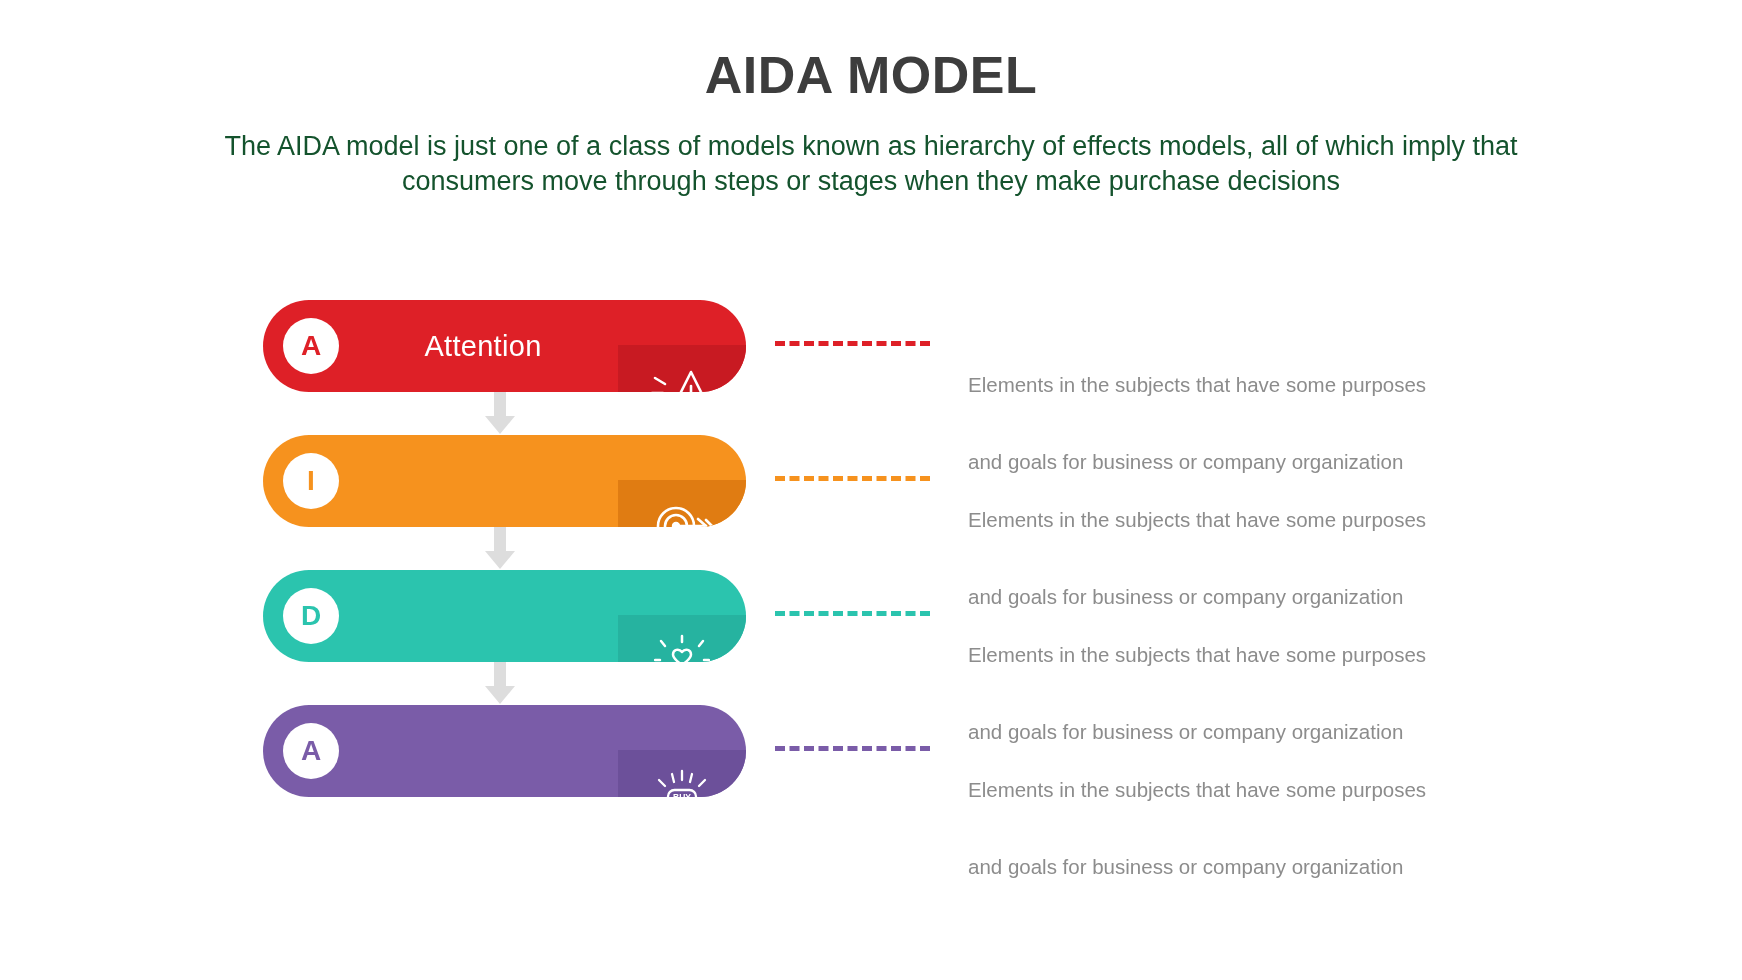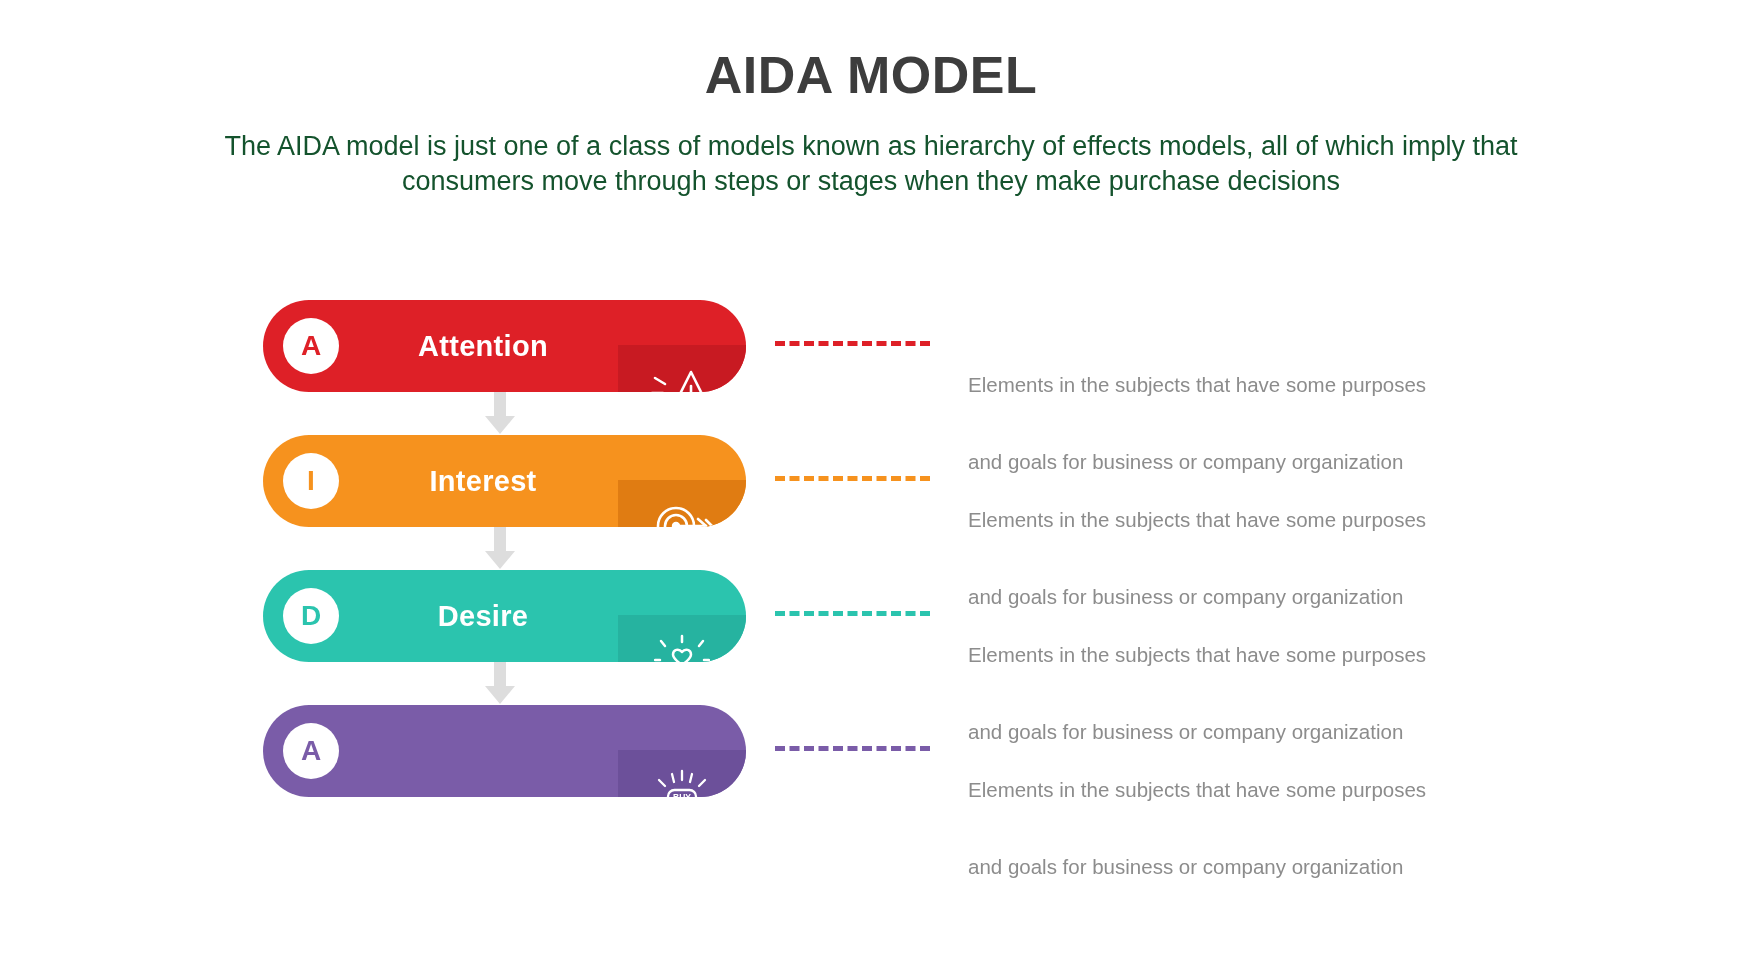--- a/index.html
+++ b/index.html
@@ -87,21 +87,21 @@
   }
   .bar-label {
     position: absolute;
     left: 86px;
     width: 268px;
     top: 50%;
     transform: translateY(-50%);
     text-align: center;
     color: #ffffff;
     font-size: 29px;
-    font-weight: bold;
+    font-weight: normal;
     letter-spacing: 0.3px;
     z-index: 2;
   }
   .icon-panel {
     position: absolute;
     right: 0;
     top: 0;
     width: 128px;
     height: 92px;
     display: flex;
@@ -197,21 +197,20 @@
         <span class="l1">Elements in the subjects that have  some purposes</span>
         <span class="l2">and goals for business or company organization</span>
       </div>
     </div>
 
     <div class="row row2">
       <div class="bar" style="background:#F6921E">
         <div class="badge">
           <span style="color:#F6921E">I</span>
         </div>
-        <div class="bar-label">Interest</div>
         <div class="icon-panel" style="background:#E07C12">
           <svg width="64" height="52" viewBox="0 0 64 52" fill="none" stroke="#ffffff" stroke-width="2.6" stroke-linecap="round" stroke-linejoin="round">
             <circle cx="26" cy="26" r="18"></circle>
             <circle cx="26" cy="26" r="11"></circle>
             <circle cx="26" cy="26" r="4.2" fill="#ffffff" stroke="none"></circle>
             <line x1="26" y1="26" x2="56" y2="26"></line>
             <polyline points="48,19 56,26 48,33"></polyline>
             <polyline points="56,20 62,26 56,32"></polyline>
           </svg>
         </div>
@@ -227,21 +226,20 @@
         <span class="l1">Elements in the subjects that have  some purposes</span>
         <span class="l2">and goals for business or company organization</span>
       </div>
     </div>
 
     <div class="row row3">
       <div class="bar" style="background:#2BC4AE">
         <div class="badge">
           <span style="color:#2BC4AE">D</span>
         </div>
-        <div class="bar-label">Desire</div>
         <div class="icon-panel" style="background:#26B3A0">
           <svg width="56" height="62" viewBox="0 0 56 62" fill="none" stroke="#ffffff" stroke-width="2.5" stroke-linecap="round" stroke-linejoin="round">
             <path d="M28 22 c-3.2,-4 -9,-2.4 -9,2.4 c0,4.2 5.6,8 9,10.6 c3.4,-2.6 9,-6.4 9,-10.6 c0,-4.8 -5.8,-6.4 -9,-2.4 z"></path>
             <path d="M18 44 a10,10 0 0 1 20,0 v6 h-20 z"></path>
             <line x1="28" y1="35" x2="28" y2="40"></line>
             <line x1="11" y1="16" x2="7" y2="11"></line>
             <line x1="28" y1="12" x2="28" y2="6"></line>
             <line x1="45" y1="16" x2="49" y2="11"></line>
             <line x1="6" y1="30" x2="1" y2="30"></line>
             <line x1="50" y1="30" x2="55" y2="30"></line>

